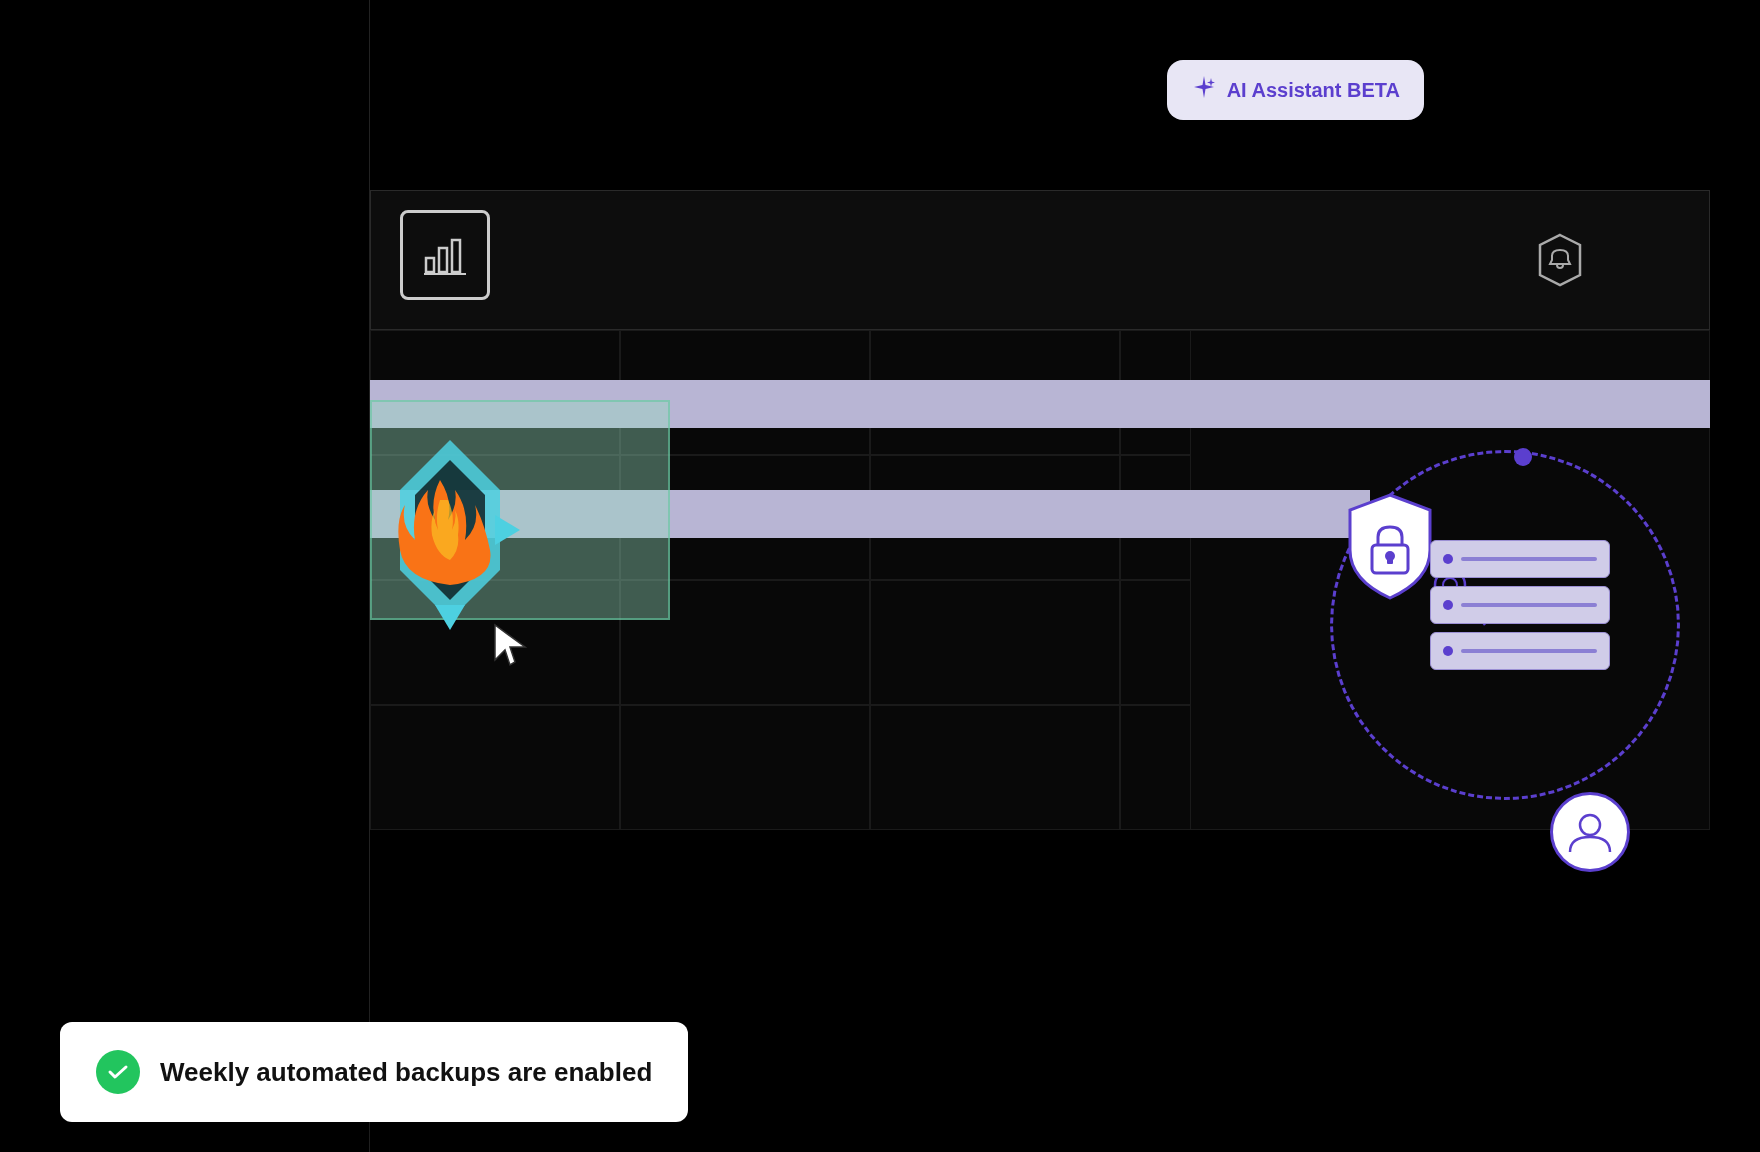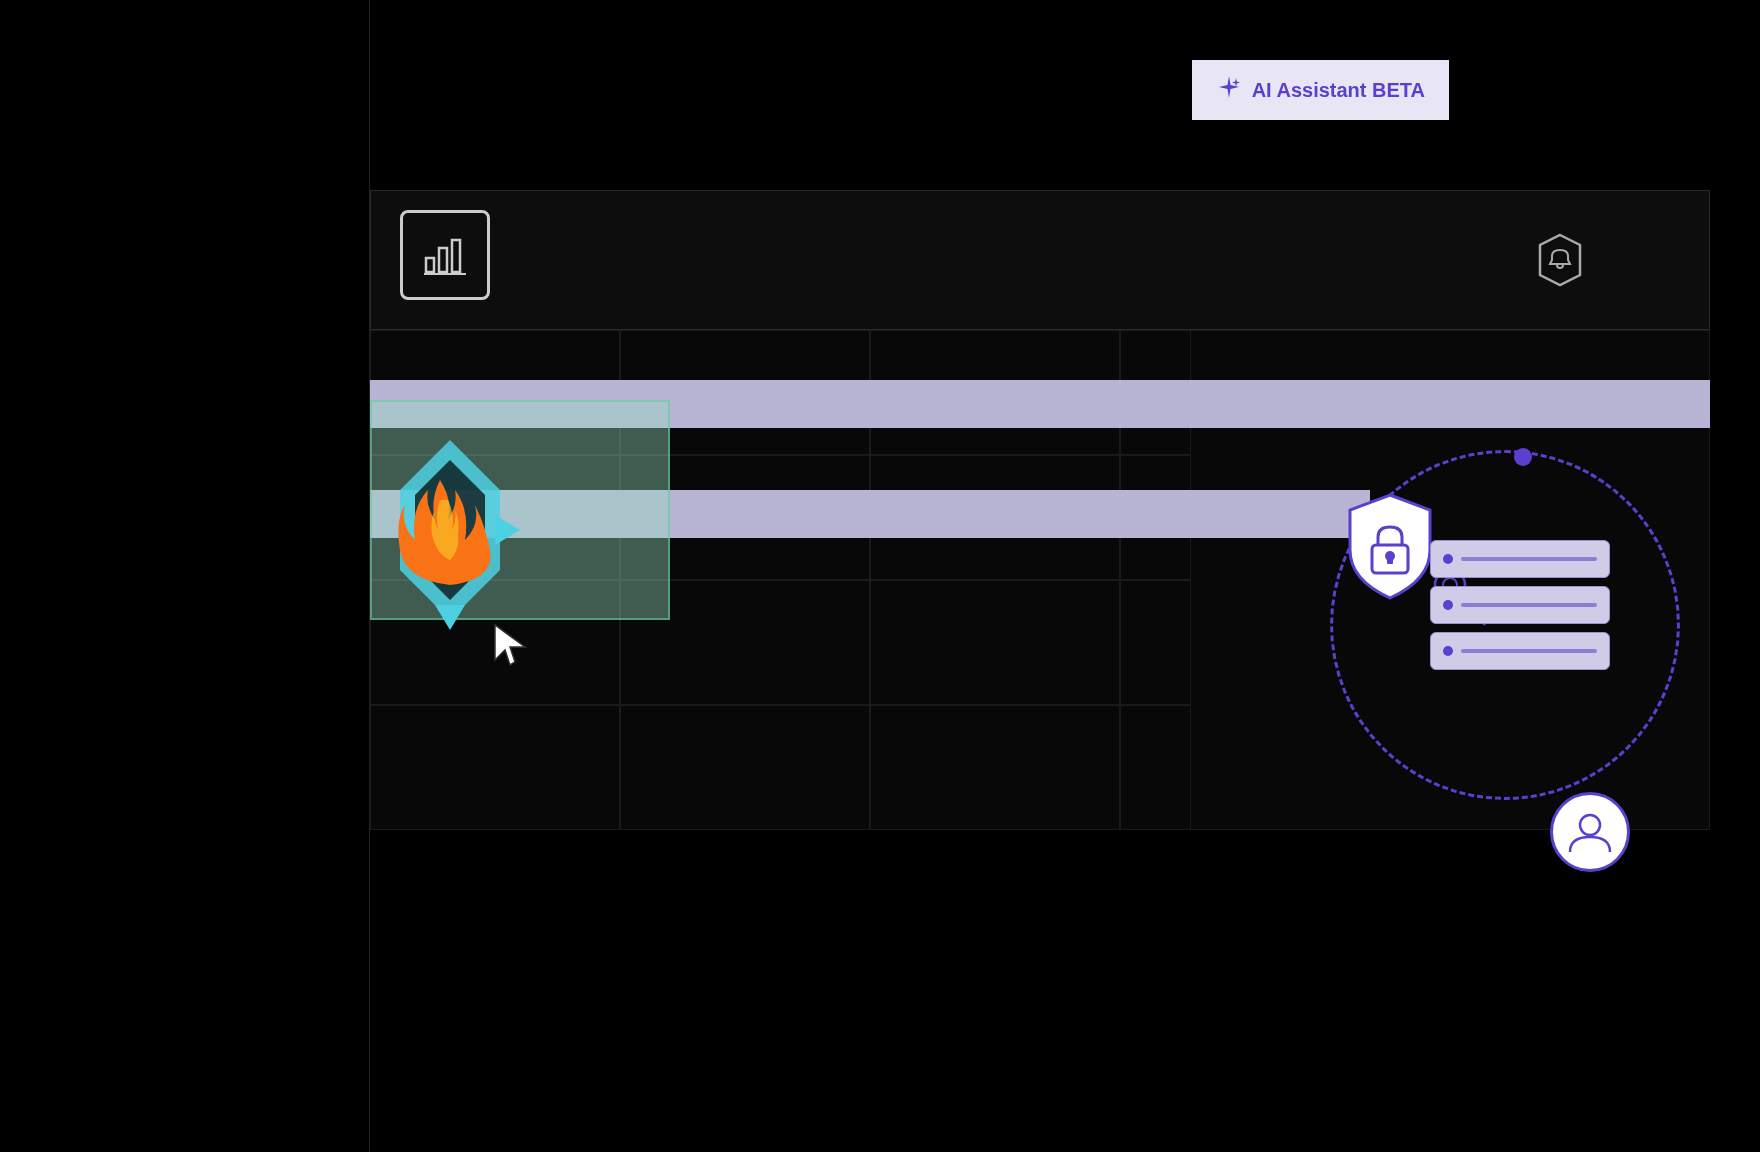--- a/index.html
+++ b/index.html
@@ -19,24 +19,24 @@
       left: 0;
       width: 1760px;
       height: 1152px;
       background: #000;
     }
 
     
     .ai-assistant-btn {
       position: absolute;
       top: 60px;
-      right: 311px;
+      right: 336px;
       background: #e8e6f5;
       border: none;
-      border-radius: 0;
+      border-radius: 16px;
       padding: 14px 24px;
       display: flex;
       align-items: center;
       gap: 10px;
       cursor: pointer;
       z-index: 100;
     }
     .ai-assistant-btn .sparkle-icon {
       color: #5b3fce;
       font-size: 22px;
@@ -385,14 +385,22 @@
     </div>
   </div>
 
   <div class="user-avatar">
     <svg width="50" height="50" viewBox="0 0 50 50" fill="none">
       <circle cx="25" cy="18" r="10" stroke="#5b3fce" stroke-width="2.5" fill="none"></circle>
       <path d="M5 45 Q5 30 25 30 Q45 30 45 45" stroke="#5b3fce" stroke-width="2.5" fill="none"></path>
     </svg>
   </div>
 
+  <div class="toast-card">
+    <div class="toast-check">
+      <svg viewBox="0 0 24 24" fill="none">
+        <polyline points="4,12 9,17 20,7" stroke="white" stroke-width="3" stroke-linecap="round" stroke-linejoin="round"></polyline>
+      </svg>
+    </div>
+    <span class="toast-text">Weekly automated backups are enabled</span>
+  </div>
 
 </div>
 
 </body></html>

